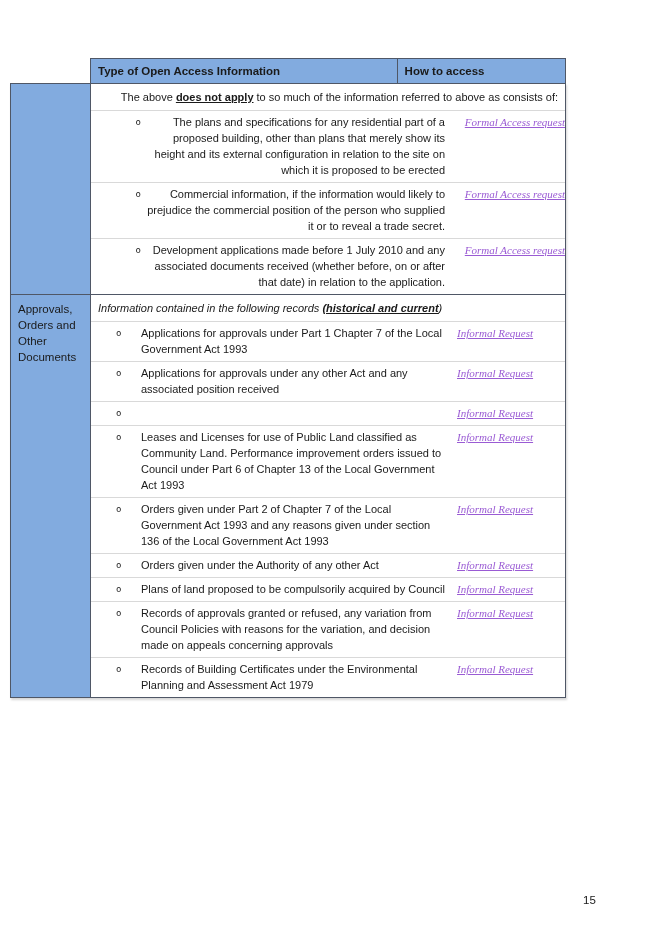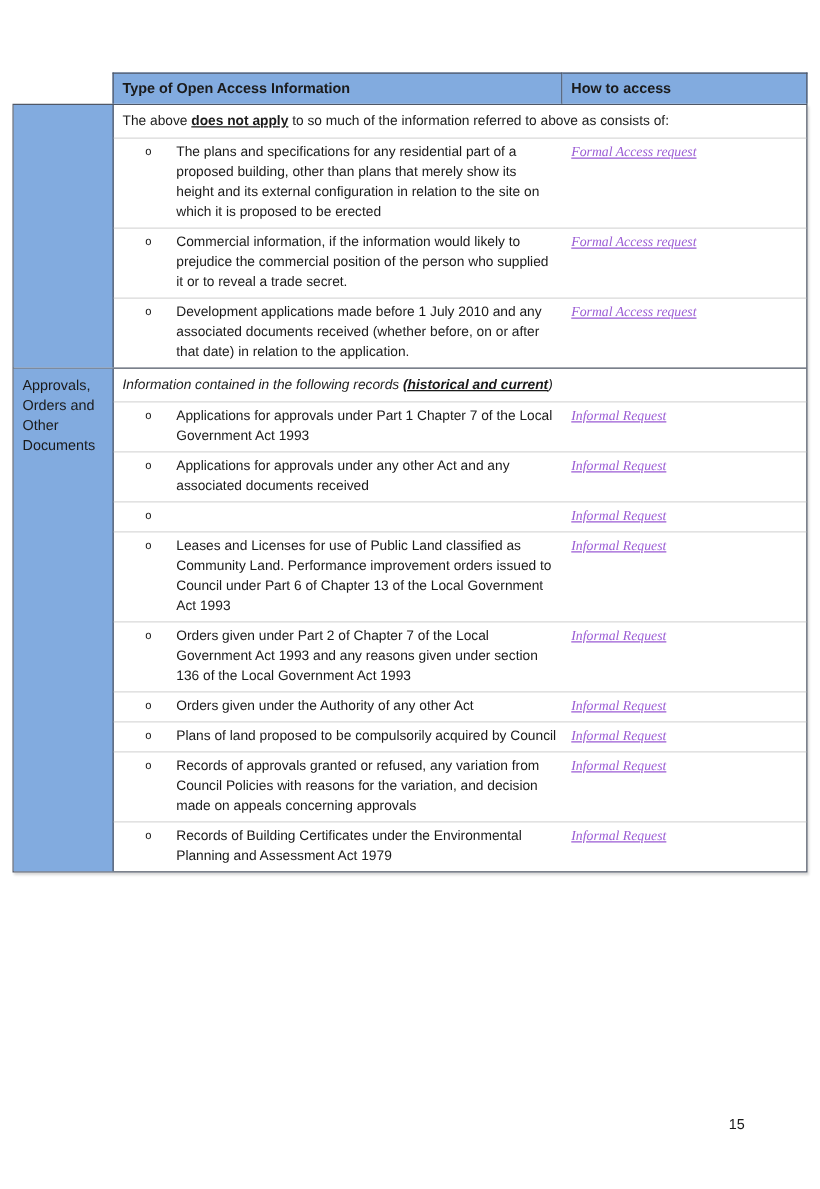--- a/index.html
+++ b/index.html
@@ -12,21 +12,21 @@
     background: #ffffff;
     font-family: "Liberation Sans", sans-serif;
     color: var(--text, #1a1a1a);
     overflow: hidden;
   }
 
   .table-wrap {
     position: absolute;
     left: 10px;
     top: 58px;
-    width: 636px;
+    width: 556px;
   }
 
   
   .header-row {
     display: flex;
     margin-left: 80px;
   }
   .header-cell {
     box-sizing: border-box;
     background: var(--blue, #82ABDF);
@@ -56,21 +56,21 @@
     background: var(--blue, #82ABDF);
     border-right: 1px solid var(--border, #4F5766);
     display: flex;
     align-items: flex-start;
     padding: 6px 5px 6px 7px;
     font-size: 11.5px;
     font-weight: normal;
     line-height: 16px;
   }
   .section-content { flex: 1; min-width: 0; display: flex; flex-direction: column; }
-  .section.s1 .section-content { min-height: 197px; }
+  .section.s1 .section-content { min-height: 197px; text-align: right; }
   .section.s2 .section-content { min-height: 391px; }
 
   .intro-row {
     font-size: 11px;
     line-height: 16px;
     padding: 5px 7px 5px 7px;
   }
   .intro-row.italic { font-style: italic; }
   .intro-row .b { font-weight: bold; }
   .intro-row .u { text-decoration: underline; }
@@ -170,21 +170,21 @@
             <div class="brow">
               <div class="cell-text">
                 <span class="bullet">o</span>
                 <div class="txt">Applications for approvals under Part 1 Chapter 7 of the Local Government Act 1993</div>
               </div>
               <div class="cell-link"><a class="req-link">Informal Request</a></div>
             </div>
             <div class="brow">
               <div class="cell-text">
                 <span class="bullet">o</span>
-                <div class="txt">Applications for approvals under any other Act and any associated documents received</div>
+                <div class="txt">Applications for approvals under any other Act and any associated position received</div>
               </div>
               <div class="cell-link"><a class="req-link">Informal Request</a></div>
             </div>
             <div class="brow">
               <div class="cell-text">
                 <span class="bullet">o</span>
               </div>
               <div class="cell-link"><a class="req-link">Informal Request</a></div>
             </div>
             <div class="brow">

